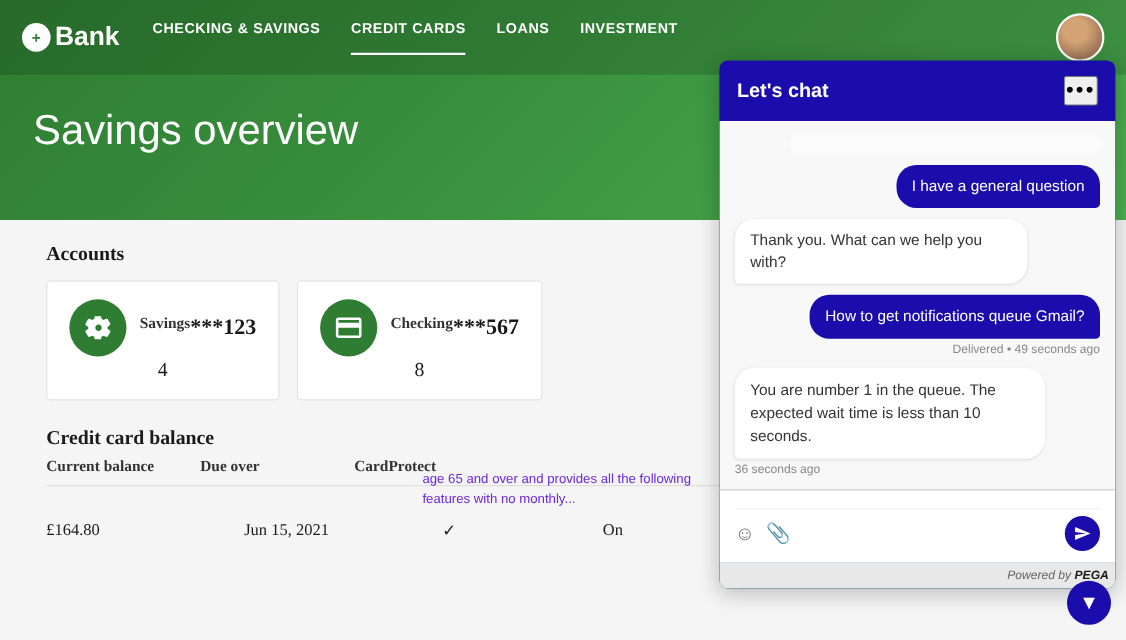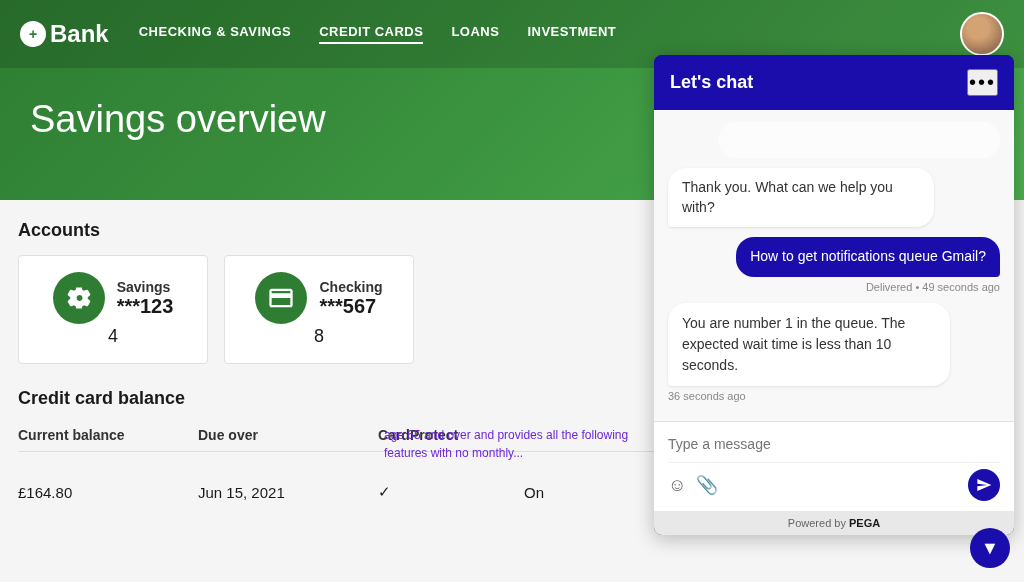--- a/index.html
+++ b/index.html
@@ -19,63 +19,63 @@
       display: flex; align-items: center; gap: 4px; color: white; font-size: 24px; font-weight: bold; text-decoration: none;
     }
     .nav-logo .logo-icon {
       background: white; color: #2e7d32; border-radius: 50%; width: 26px; height: 26px;
       display: flex; align-items: center; justify-content: center; font-size: 14px; font-weight: bold;
     }
     .nav-links { display: flex; gap: 28px; flex: 1; }
     .nav-link {
       color: white; text-decoration: none; font-size: 13px; font-weight: 600; letter-spacing: 0.5px; text-transform: uppercase; cursor: pointer; white-space: nowrap;
     }
-    .nav-link.active { border-bottom: 2px solid white; padding-bottom: 3px; }
+    .nav-link.active { border-bottom: 2px solid white; padding-bottom: 15px; }
     .nav-avatar {
       width: 44px; height: 44px; border-radius: 50%; border: 2px solid white;
       background: #ccc; overflow: hidden; margin-left: auto;
       background: radial-gradient(circle at 40% 35%, #d4a373 30%, #a0785a 70%);
     }
 
     .hero-text {
       padding: 30px 30px 0 30px; color: white; font-size: 38px; font-weight: 300;
     }
 
     
     .main-content {
-      background: #f5f5f5; padding: 20px 18px; height: calc(582px - 200px); overflow-y: auto;
+      background: #f5f5f5; padding: 20px 42px; height: calc(582px - 200px); overflow-y: auto; font-family: Liberation Serif, serif;
     }
 
     .section-title {
       font-size: 18px; font-weight: 700; color: #1a1a1a; margin-bottom: 14px;
     }
 
     .accounts-row {
       display: flex; gap: 16px; margin-bottom: 24px;
     }
     .account-card {
       background: white; border: 1px solid #e0e0e0; border-radius: 4px;
       padding: 16px 20px; min-width: 190px; display: flex; flex-direction: column; align-items: center;
       position: relative;
     }
     .account-card-inner { display: flex; align-items: center; gap: 12px; }
     .account-icon {
       width: 52px; height: 52px; border-radius: 50%; background: #2e7d32;
       display: flex; align-items: center; justify-content: center; flex-shrink: 0;
     }
     .account-icon svg { width: 28px; height: 28px; fill: white; }
-    .account-info { display: flex; flex-direction: column; }
+    .account-info { display: flex; flex-direction: row; }
     .account-type { font-size: 14px; font-weight: 600; color: #333; }
     .account-number { font-size: 20px; font-weight: 700; color: #1a1a1a; }
     .account-suffix { font-size: 18px; color: #1a1a1a; margin-top: 2px; text-align: center; }
 
     .credit-balance-section { }
-    .credit-balance-title { font-size: 18px; font-weight: 700; color: #1a1a1a; margin-bottom: 10px; }
+    .credit-balance-title { font-size: 18px; font-weight: 700; color: #1a1a1a; }
     .credit-table-header {
-      display: flex; gap: 40px; padding: 8px 0; border-bottom: 1px solid #ddd;
+      display: flex; padding: 8px 0; border-bottom: 1px solid #ddd;
     }
     .credit-table-header span { font-size: 14px; font-weight: 700; color: #333; min-width: 140px; }
     .credit-table-row {
       display: flex; gap: 40px; padding: 8px 0; align-items: center; margin-top: 23px;
     }
     .credit-table-row span { font-size: 15px; color: #1a1a1a; min-width: 140px; }
     .card-protect { display: flex; align-items: center; gap: 6px; }
     .check-circle { color: #2e7d32; font-size: 16px; }
 
     
@@ -128,21 +128,21 @@
       display: flex; align-items: center; gap: 10px; margin-top: 6px; padding-top: 6px; border-top: 1px solid #f0f0f0;
     }
     .chat-action-btn { font-size: 18px; cursor: pointer; color: #666; background: none; border: none; }
     .chat-send-btn {
       margin-left: auto; background: #1a0dab; border: none; border-radius: 50%;
       width: 32px; height: 32px; cursor: pointer; display: flex; align-items: center; justify-content: center;
     }
     .chat-send-btn svg { fill: white; width: 16px; height: 16px; }
 
     .chat-footer {
-      background: #e8e8e8; text-align: center; padding: 6px; font-size: 11px; color: #666; flex-shrink: 0;
+      background: #e8e8e8; text-align: right; padding: 6px; font-size: 11px; color: #666; flex-shrink: 0; font-style: italic;
     }
     .chat-footer strong { color: #1a1a1a; font-weight: 800; }
 
     
     .chat-fab {
       position: absolute; bottom: 14px; right: 14px; width: 40px; height: 40px;
       background: #1a0dab; border-radius: 50%; display: flex; align-items: center; justify-content: center;
       cursor: pointer; z-index: 101; color: white; font-size: 18px;
     }
 
@@ -234,29 +234,29 @@
 <div class="chat-widget">
   <div class="chat-header">
     <span class="chat-title">Let's chat</span>
     <button class="chat-menu">•••</button>
   </div>
 
   <div class="chat-messages">
 
     <div style="height: 36px; background: white; border-radius: 18px; width: 85%; align-self: flex-end; opacity: 0.5;"></div>
 
+    <div class="msg-user">I have a general question</div>
     <div class="msg-bot">Thank you. What can we help you with?</div>
     <div class="msg-user">How to get notifications queue Gmail?</div>
     <div class="msg-timestamp">Delivered • 49 seconds ago</div>
     <div class="chat-queue-msg">You are number 1 in the queue. The expected wait time is less than 10 seconds.</div>
     <div class="msg-timestamp-left">36 seconds ago</div>
   </div>
 
   <div class="chat-input-area">
-    <input class="chat-input" type="text" placeholder="Type a message" style="">
     <div class="chat-actions">
       <button class="chat-action-btn">☺</button>
       <button class="chat-action-btn">📎</button>
       <button class="chat-send-btn">
         <svg viewBox="0 0 24 24">
             <path d="M2 21l21-9L2 3v7l15 2-15 2v7z"></path>
           </svg>
       </button>
     </div>
   </div>

